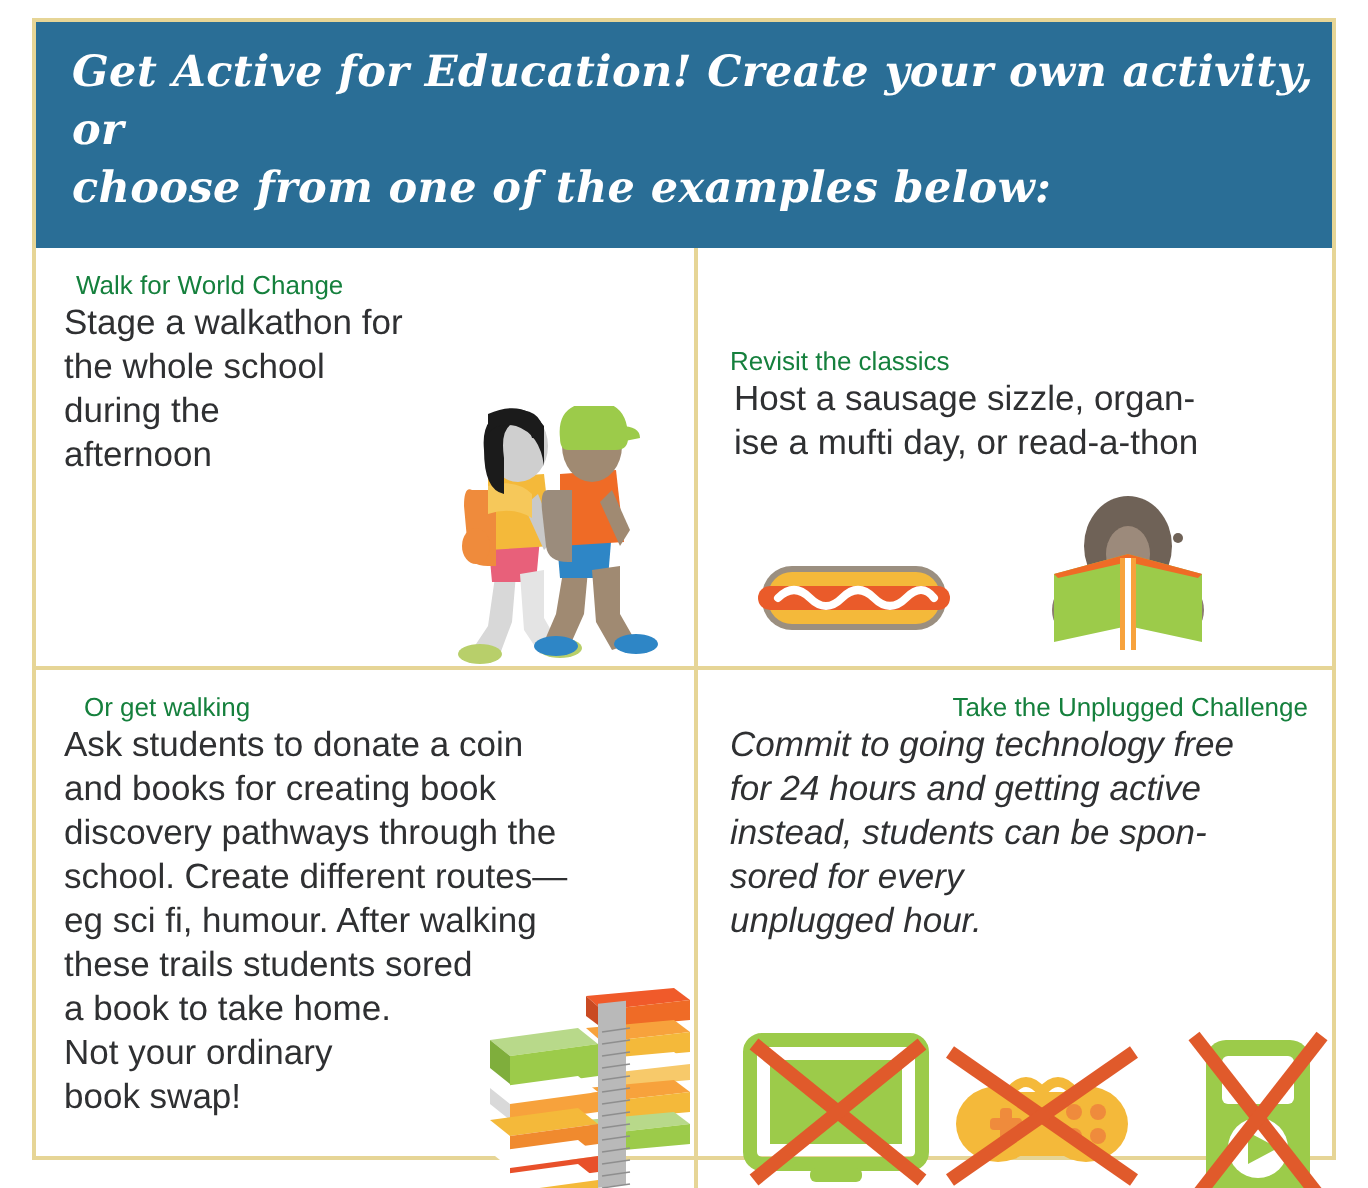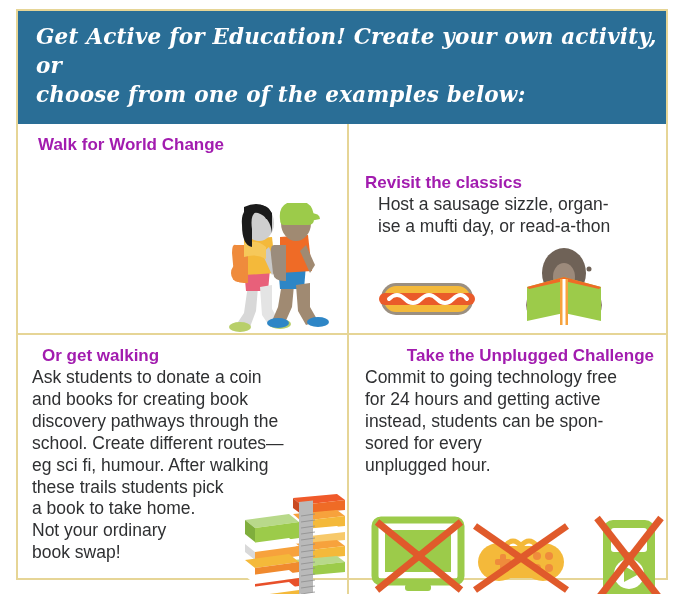--- a/index.html
+++ b/index.html
@@ -52,40 +52,40 @@
   .cell {
     position: relative;
     box-sizing: border-box;
     overflow: hidden;
     padding: 9px 12px 0 14px;
   }
   .cell.col2 { border-left: 2px solid #e6d596; }
   .cell.row2 { border-top: 2px solid #e6d596; }
 
   .card-title {
-    color: #a21caf;
-    font-weight: bold;
-    font-size: 17px;
+    color: #15803d;
+    font-weight: normal;
+    font-size: 13px;
     line-height: 1.18;
     margin: 2px 0 1px 6px;
   }
   .card-body {
     color: #2f3032;
     font-size: 17.5px;
     line-height: 1.255;
     white-space: pre-line;
     position: relative;
     z-index: 2;
     pointer-events: none;
   }
   .cell.bl .card-title { margin-left: 10px; }
   .cell.br .card-title { margin-left: 2px; text-align: right; }
-  .cell.br .card-body { margin-left: 2px; }
+  .cell.br .card-body { margin-left: 2px; font-style: italic; }
   .cell.tr .card-title { margin-left: 2px; margin-top: 40px; }
-  .cell.tr .card-body { margin-left: 15px; }
+  .cell.tr .card-body { margin-left: 4px; }
 
   .art {
     position: absolute;
     z-index: 1;
   }
 
   
   .kids { left: 196px; bottom: -2px; width: 130px; height: 132px; }
 
   
@@ -105,20 +105,24 @@
 
   <div class="header">
     <div class="header-text">Get Active for Education! Create your own activity, or
 choose from one of the examples below:</div>
   </div>
 
   <div class="grid">
 
     <div class="cell tl">
       <div class="card-title">Walk for World Change</div>
+      <div class="card-body">Stage a walkathon for
+the whole school
+during the
+afternoon</div>
 
       <svg class="art kids" viewBox="0 0 130 132">
 
         <g>
 
           <path d="M34 82 L30 110 L22 122 L36 124 L42 108 L44 84 Z" fill="#d8d8d8"></path>
           <ellipse cx="26" cy="124" rx="11" ry="5" fill="#b8cf6a"></ellipse>
 
           <path d="M30 66 L56 66 L54 88 L32 88 Z" fill="#e8607a"></path>
 
@@ -193,21 +197,21 @@
       </svg>
     </div>
 
     <div class="cell bl row2">
       <div class="card-title">Or get walking</div>
       <div class="card-body">Ask students to donate a coin
 and books for creating book
 discovery pathways through the
 school. Create different routes—
 eg sci fi, humour. After walking
-these trails students pick
+these trails students sored
 a book to take home.
 Not your ordinary
 book swap!</div>
 
       <svg class="art books" viewBox="0 0 106 112">
 
         <g>
           <path d="M52 6 L96 2 L104 8 L60 13 Z" fill="#f05a2a"></path>
           <path d="M52 6 L60 13 L60 22 L52 16 Z" fill="#c94a22"></path>
           <path d="M60 13 L104 8 L104 18 L60 22 Z" fill="#ef6b26"></path>

